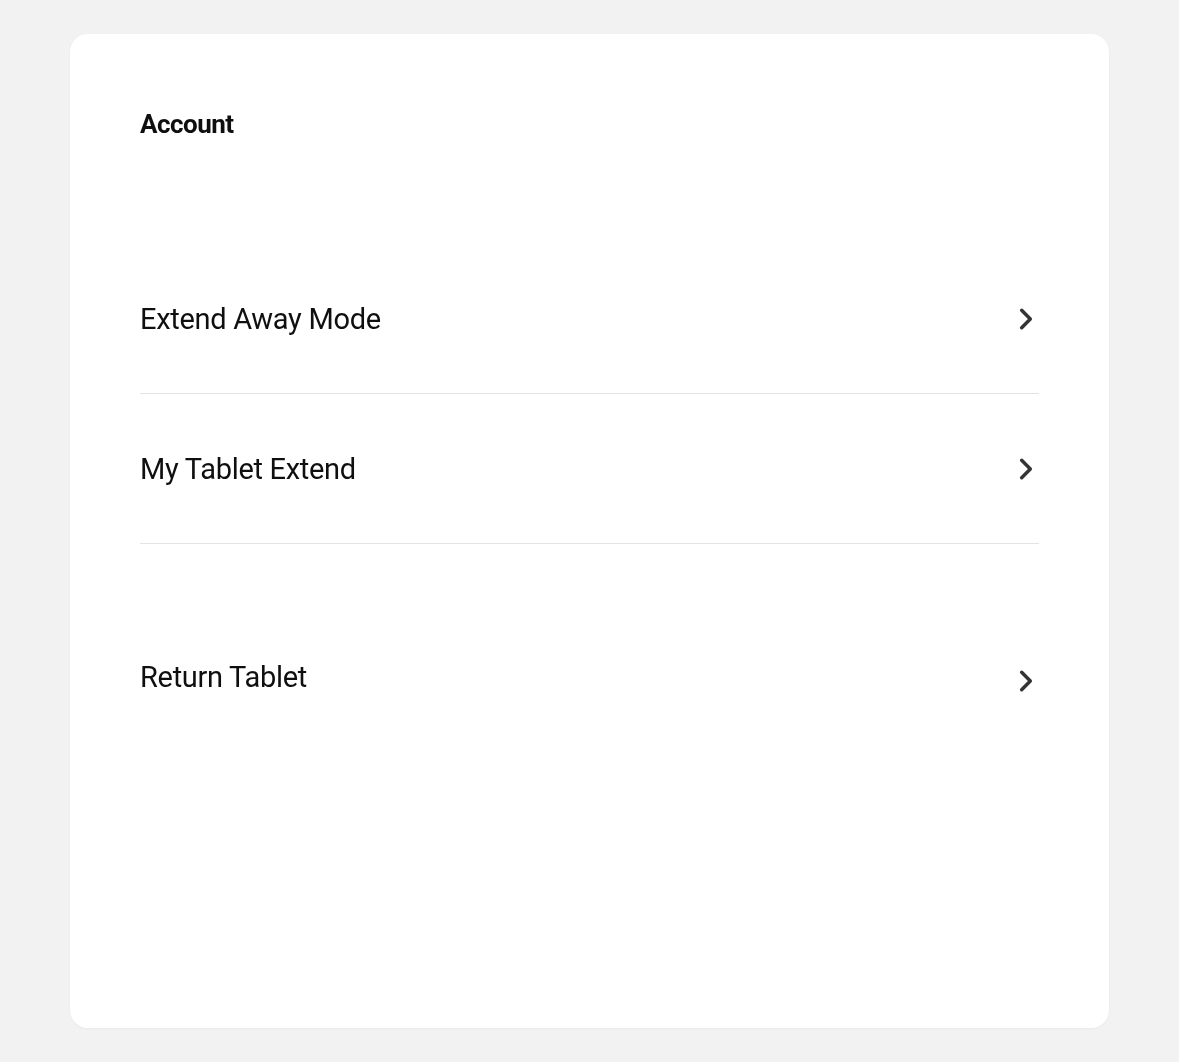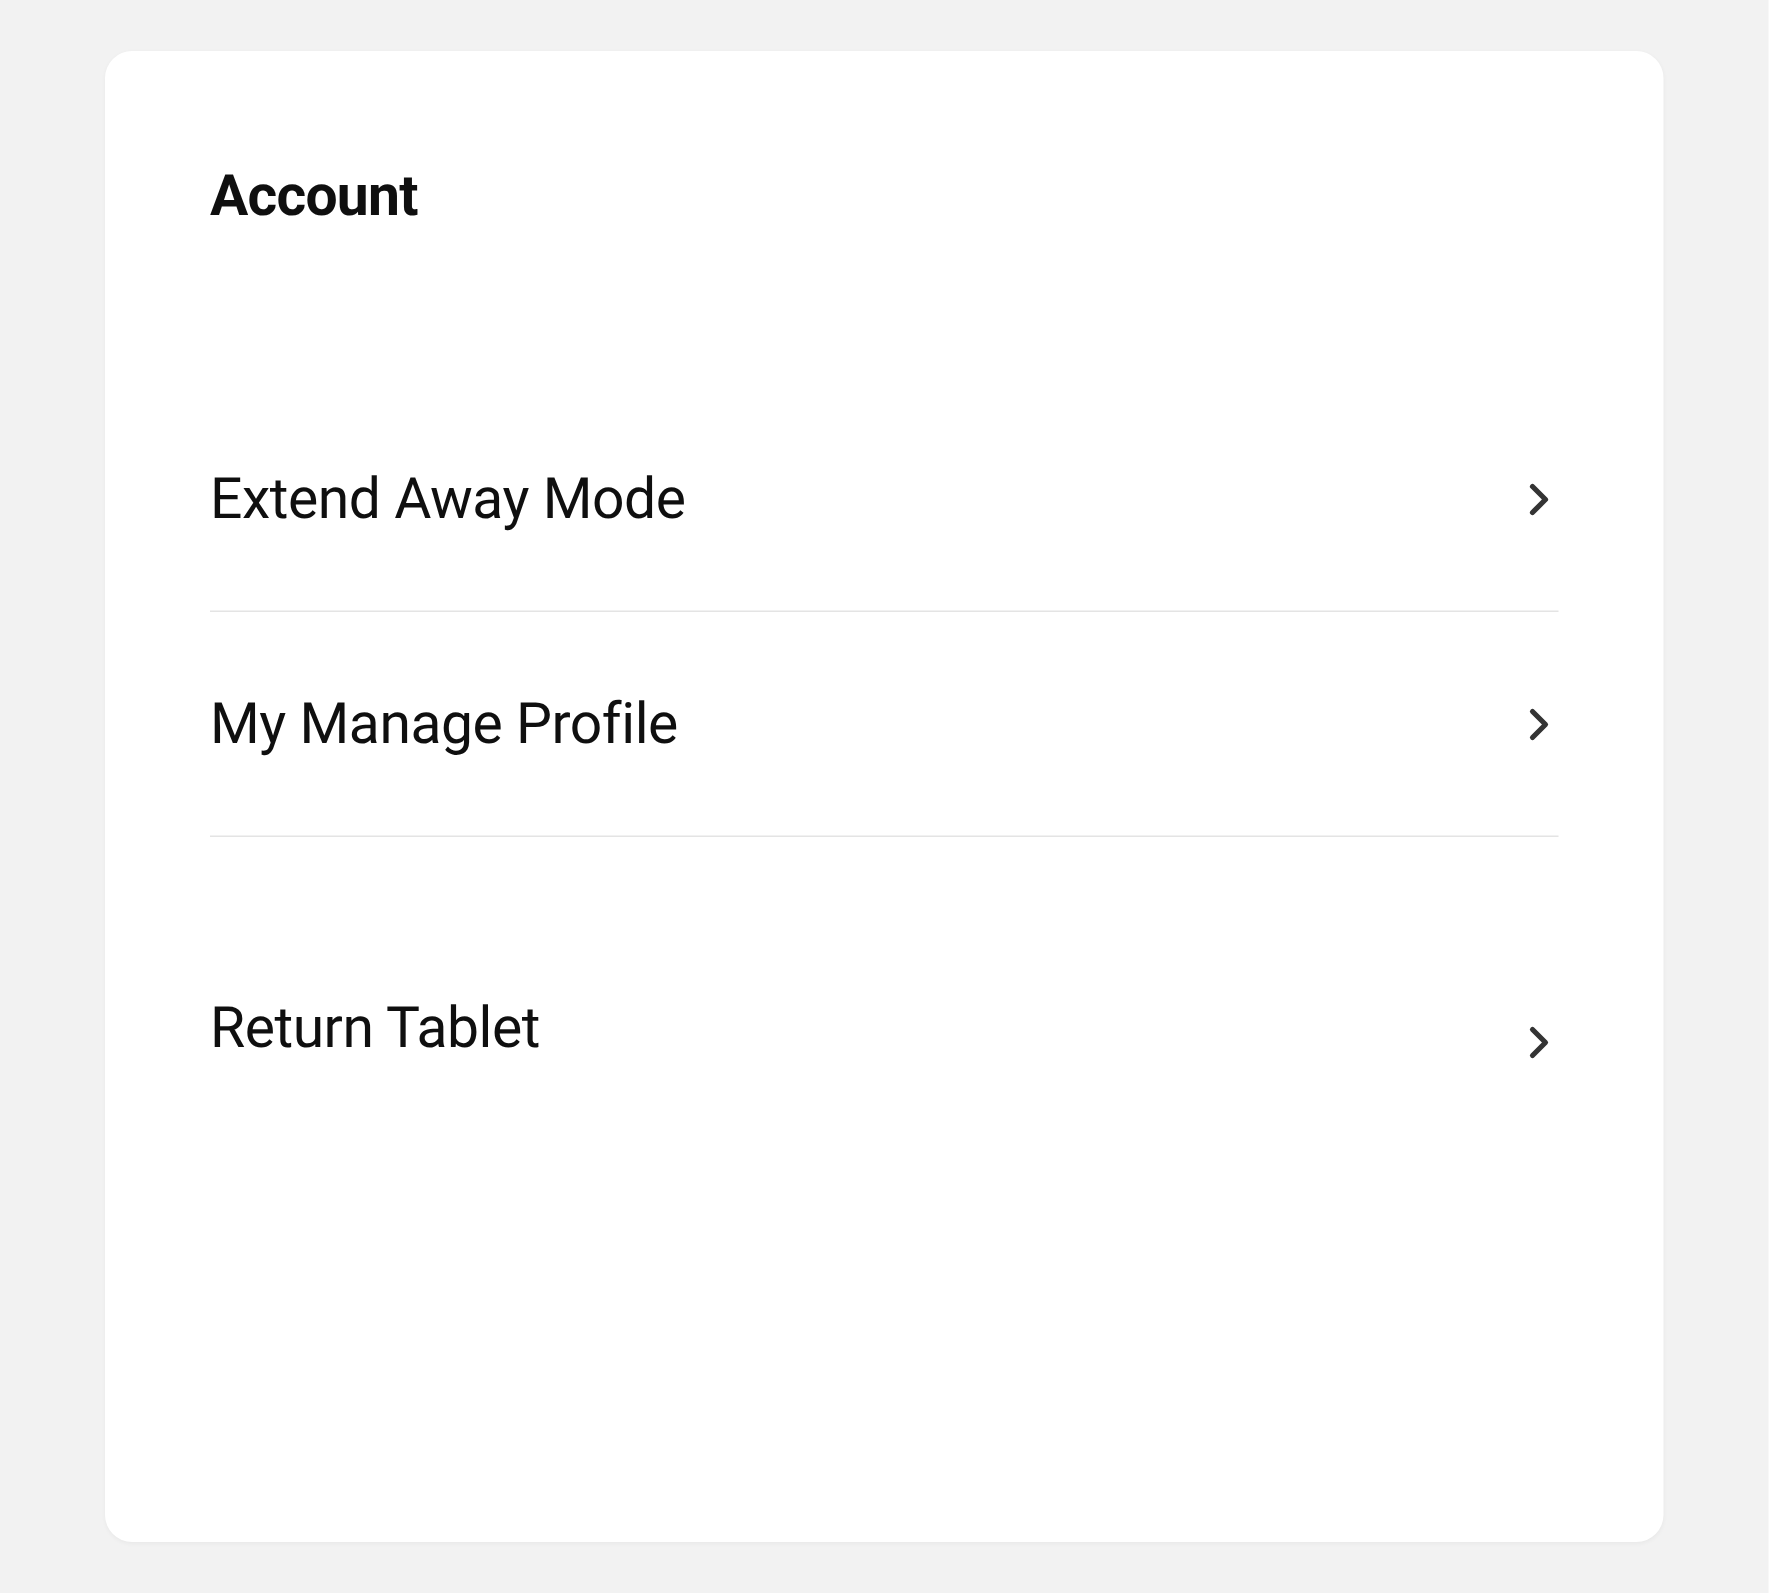--- a/index.html
+++ b/index.html
@@ -19,21 +19,21 @@
     .card {
       background-color: #ffffff;
       border-radius: 18px;
       box-shadow: 0 1px 3px rgba(0,0,0,0.04);
       padding: 75px 70px 60px 70px;
       width: 100%;
       height: 100%;
     }
 
     .section-title {
-      font-size: 38px;
+      font-size: 26px;
       font-weight: 700;
       color: #0f0f0f;
       letter-spacing: -0.5px;
       margin-bottom: 105px;
     }
 
     .list-item {
       display: flex;
       align-items: center;
       justify-content: space-between;
@@ -42,21 +42,21 @@
       cursor: pointer;
       border-bottom: 1px solid #e4e4e4;
     }
 
     .list-item:last-child {
       border-bottom: none;
       align-items: flex-end;
     }
 
     .item-label {
-      font-size: 38px;
+      font-size: 29px;
       font-weight: 400;
       color: #0f0f0f;
       letter-spacing: -0.3px;
     }
 
     .chevron {
       width: 26px;
       height: 26px;
       flex-shrink: 0;
     }
@@ -76,21 +76,21 @@
   <div class="list-item">
     <span class="item-label">Extend Away Mode</span>
     <span class="chevron">
       <svg viewBox="0 0 24 24" fill="none" stroke="#343434" stroke-width="3.2" stroke-linecap="round" stroke-linejoin="round">
           <polyline points="8 4 16 12 8 20"></polyline>
         </svg>
     </span>
   </div>
 
   <div class="list-item">
-    <span class="item-label">My Manage Profile</span>
+    <span class="item-label">My Tablet Extend</span>
     <span class="chevron">
       <svg viewBox="0 0 24 24" fill="none" stroke="#343434" stroke-width="3.2" stroke-linecap="round" stroke-linejoin="round">
           <polyline points="8 4 16 12 8 20"></polyline>
         </svg>
     </span>
   </div>
 
 
   <div class="list-item">
     <span class="item-label">Return Tablet</span>

